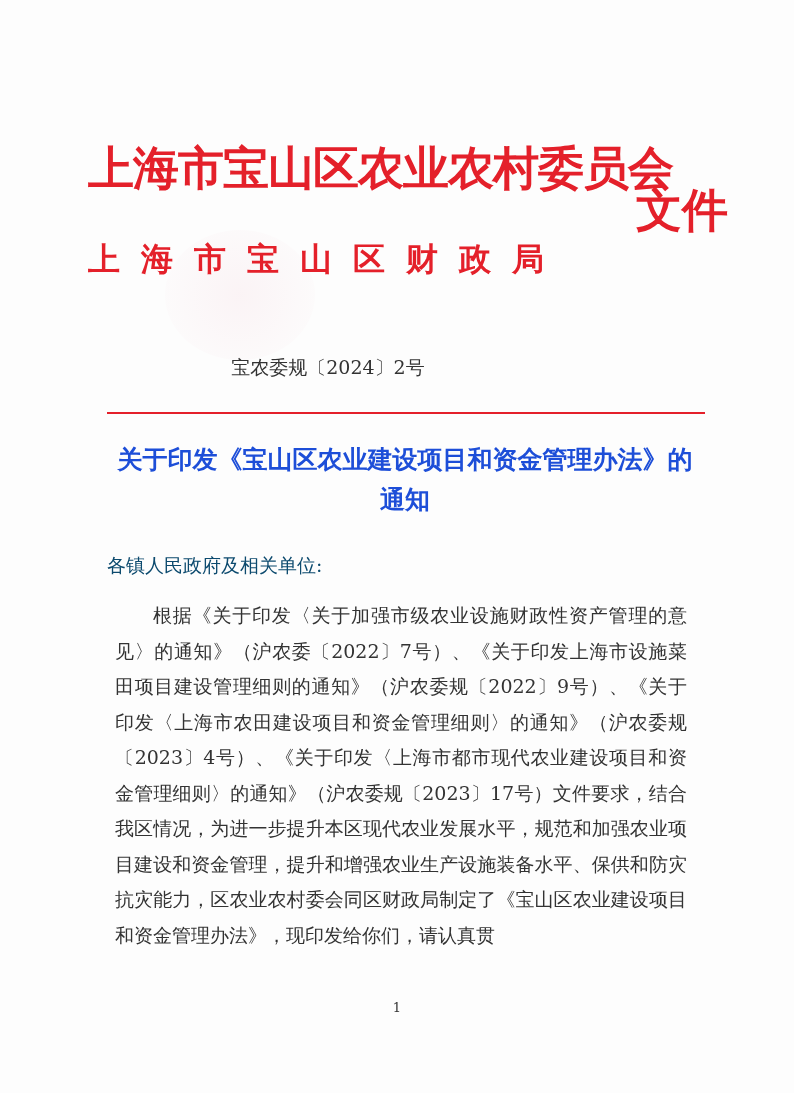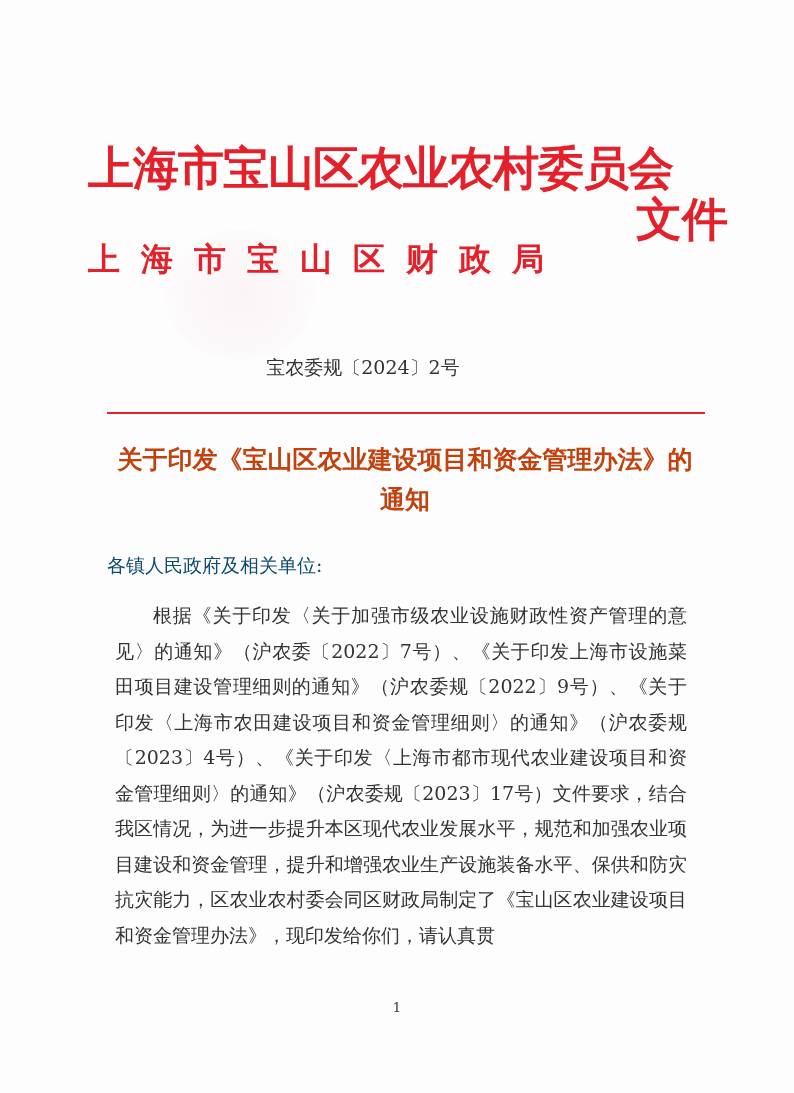--- a/index.html
+++ b/index.html
@@ -1,24 +1,24 @@
 <!DOCTYPE html>
 <html><head>
 <meta charset="utf-8">
 <style>
   html, body { margin:0; padding:0; }
   body { width:794px; height:1093px; background:#fdfdfd; position:relative; overflow:hidden;
     font-family:"DejaVu Serif", serif; color:#222; }
   .header-red { position:absolute; color:#e4202a; font-family:"DejaVu Sans", sans-serif; font-weight:bold; }
   .h1 { left:88px; top:138px; font-size:46px; letter-spacing:-1px; white-space:nowrap; }
   .h2 { left:88px; top:210px; font-size:32px; white-space:nowrap; letter-spacing:21px;margin-top:28px; }
-  .wenjian { left:636px; top:180px; font-size:46px; white-space:nowrap;margin-top:9px; }
-  .docno { position:absolute; left:0; width:656px; top:355px; text-align:center; font-size:19px; color:#333;padding-left:35px; }
+  .wenjian { left:636px; top:180px; font-size:46px; white-space:nowrap; }
+  .docno { position:absolute; left:0; width:656px; top:355px; text-align:center; font-size:19px; color:#333; }
   .redline { position:absolute; left:107px; top:412px; width:598px; height:2px; background:#e4202a; }
-  .title { position:absolute; left:110px; width:590px; top:440px; text-align:center; font-family:"DejaVu Sans", sans-serif; font-weight:bold; font-size:25px; line-height:40px; color:#c2410c; }
+  .title { position:absolute; left:110px; width:590px; top:440px; text-align:center; font-family:"DejaVu Sans", sans-serif; font-weight:bold; font-size:25px; line-height:40px; color:#1d4ed8; }
   .salutation { position:absolute; left:107px; top:553px; font-size:19px; color:#0c4a6e; }
   .body-text { position:absolute; left:107px; top:590px; width:588px; font-size:19px; line-height:35.5px; color:#333; text-align:justify; }
   .body-text p { margin:8px; text-indent:38px; }
   .pageno { position:absolute; left:0; width:794px; top:1000px; text-align:center; font-size:13px; color:#333; }
   .stamp { position:absolute; left:165px; top:230px; width:150px; height:130px; border-radius:50%; background:radial-gradient(circle, rgba(240,200,210,0.18), rgba(255,255,255,0)); }
 </style>
 </head>
 <body>
 
 <div class="stamp"></div>

